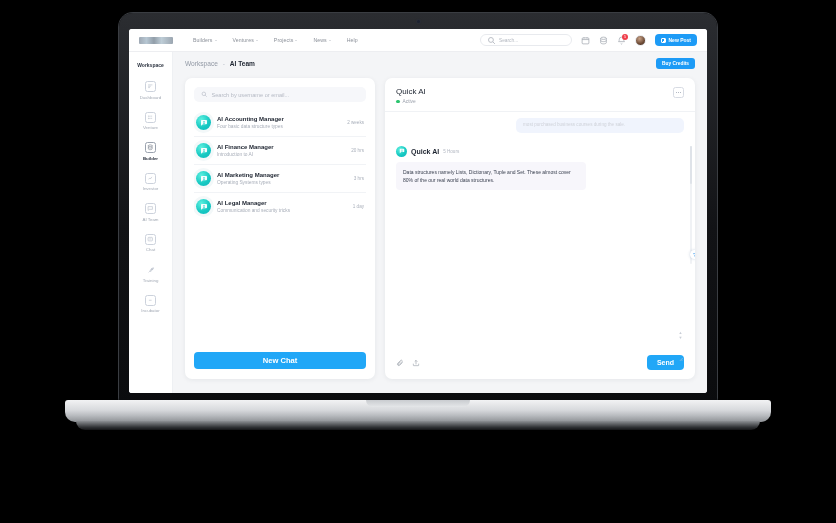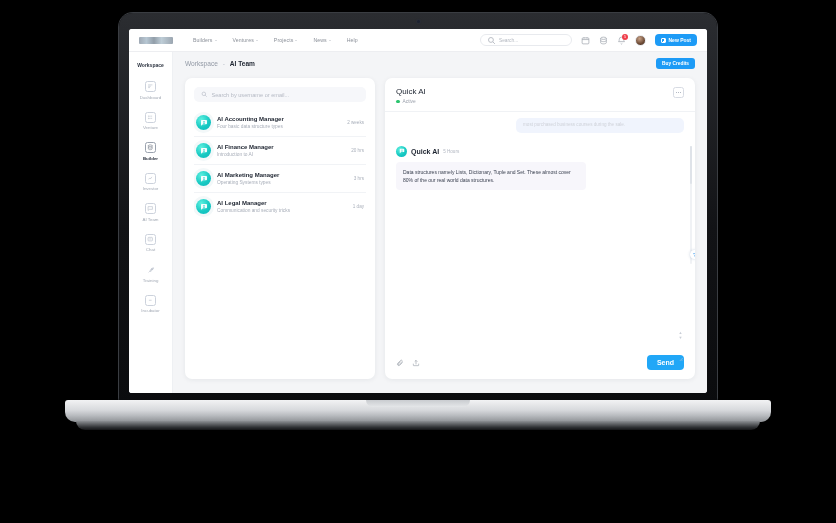--- a/index.html
+++ b/index.html
@@ -487,20 +487,21 @@
                       </svg>
                   </span>
                   <span class="ag-text">
                     <span class="ag-name" style="display:block">AI Legal Manager</span>
                     <span class="ag-sub" style="display:block">Communication and security tricks</span>
                   </span>
                   <span class="ag-time">1 day</span>
                 </div>
               </div>
 
+              <div class="newchat">New Chat</div>
             </div>
 
             <div class="chatpanel">
               <div class="chathead">
                 <div>
                   <div class="ch-title">Quick AI</div>
                   <div class="ch-status">
                     <span class="dot"></span>
                     <span>Active</span>
                   </div>

